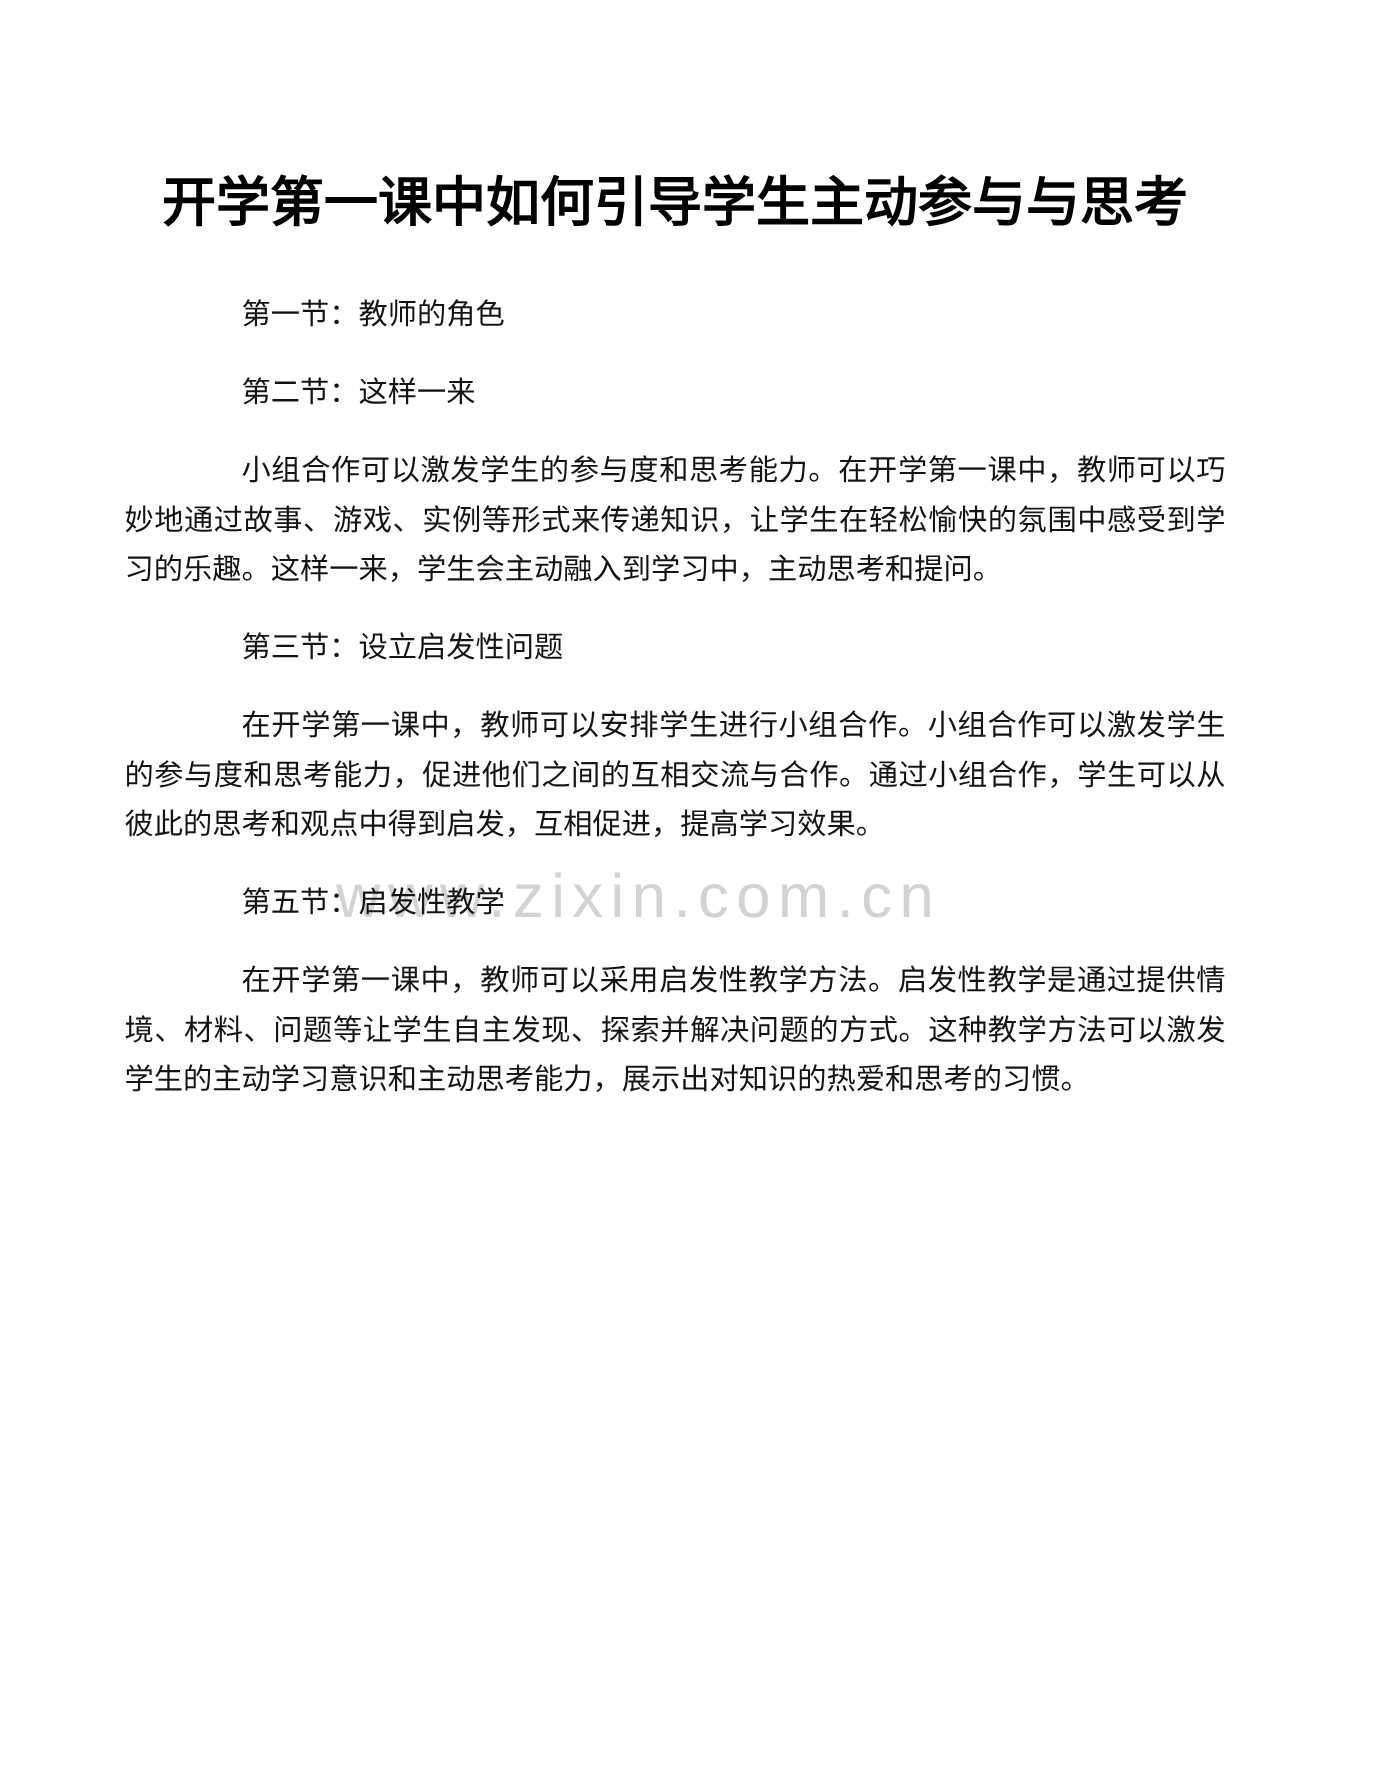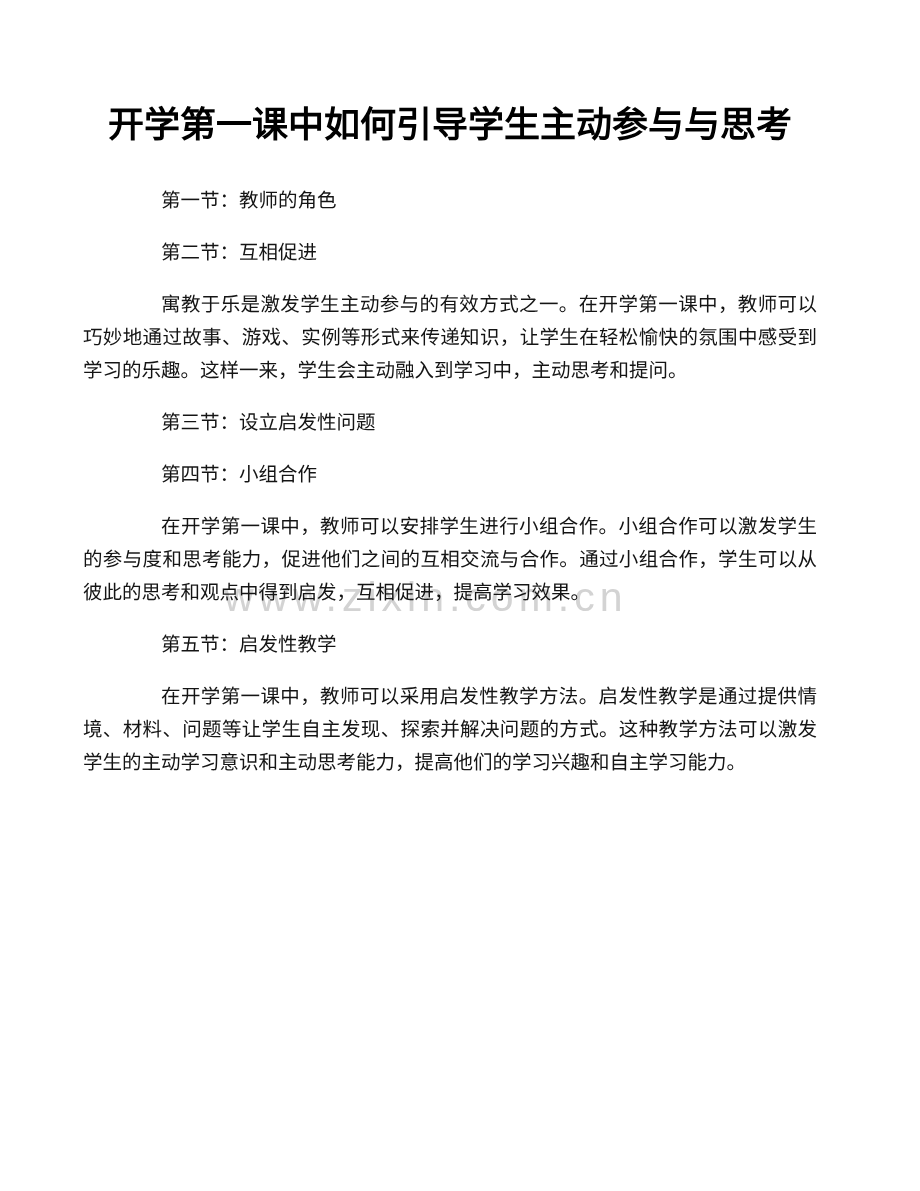--- a/index.html
+++ b/index.html
@@ -12,21 +12,21 @@
     width: 920px;
     height: 1191px;
     background: #ffffff;
     overflow: hidden;
     font-family: "Liberation Serif", "DejaVu Serif", serif;
     color: #141414;
   }
   .doc {
     position: absolute;
     left: 83px;
-    top: 103px;
+    top: 113px;
     width: 734px;
   }
   .title {
     font-family: "Liberation Sans", "DejaVu Sans", sans-serif;
     font-weight: bold;
     font-size: 36px;
     line-height: 43px;
     text-align: center;
     color: #000000;
     margin: 0 0 38px 0;
@@ -62,25 +62,24 @@
 <div class="page">
 
   <div class="watermark">www.zixin.com.cn</div>
 
   <div class="doc">
 
     <h1 class="title">开学第一课中如何引导学生主动参与与思考</h1>
 
     <p class="line">第一节：教师的角色</p>
 
-    <p class="line">第二节：互相促进</p>
-    <p class="line">寓教于乐是激发学生主动参与的有效方式之一。在开学第一课中，教师可以巧妙地通过故事、游戏、实例等形式来传递知识，让学生在轻松愉快的氛围中感受到学习的乐趣。这样一来，学生会主动融入到学习中，主动思考和提问。</p>
+    <p class="line">第二节：这样一来</p>
+    <p class="line">小组合作可以激发学生的参与度和思考能力。在开学第一课中，教师可以巧妙地通过故事、游戏、实例等形式来传递知识，让学生在轻松愉快的氛围中感受到学习的乐趣。这样一来，学生会主动融入到学习中，主动思考和提问。</p>
 
     <p class="line">第三节：设立启发性问题</p>
 
-    <p class="line">第四节：小组合作</p>
     <p class="line">在开学第一课中，教师可以安排学生进行小组合作。小组合作可以激发学生的参与度和思考能力，促进他们之间的互相交流与合作。通过小组合作，学生可以从彼此的思考和观点中得到启发，互相促进，提高学习效果。</p>
 
     <p class="line">第五节：启发性教学</p>
-    <p class="line">在开学第一课中，教师可以采用启发性教学方法。启发性教学是通过提供情境、材料、问题等让学生自主发现、探索并解决问题的方式。这种教学方法可以激发学生的主动学习意识和主动思考能力，提高他们的学习兴趣和自主学习能力。</p>
+    <p class="line">在开学第一课中，教师可以采用启发性教学方法。启发性教学是通过提供情境、材料、问题等让学生自主发现、探索并解决问题的方式。这种教学方法可以激发学生的主动学习意识和主动思考能力，展示出对知识的热爱和思考的习惯。</p>
 
   </div>
 </div>
 
 </body></html>

